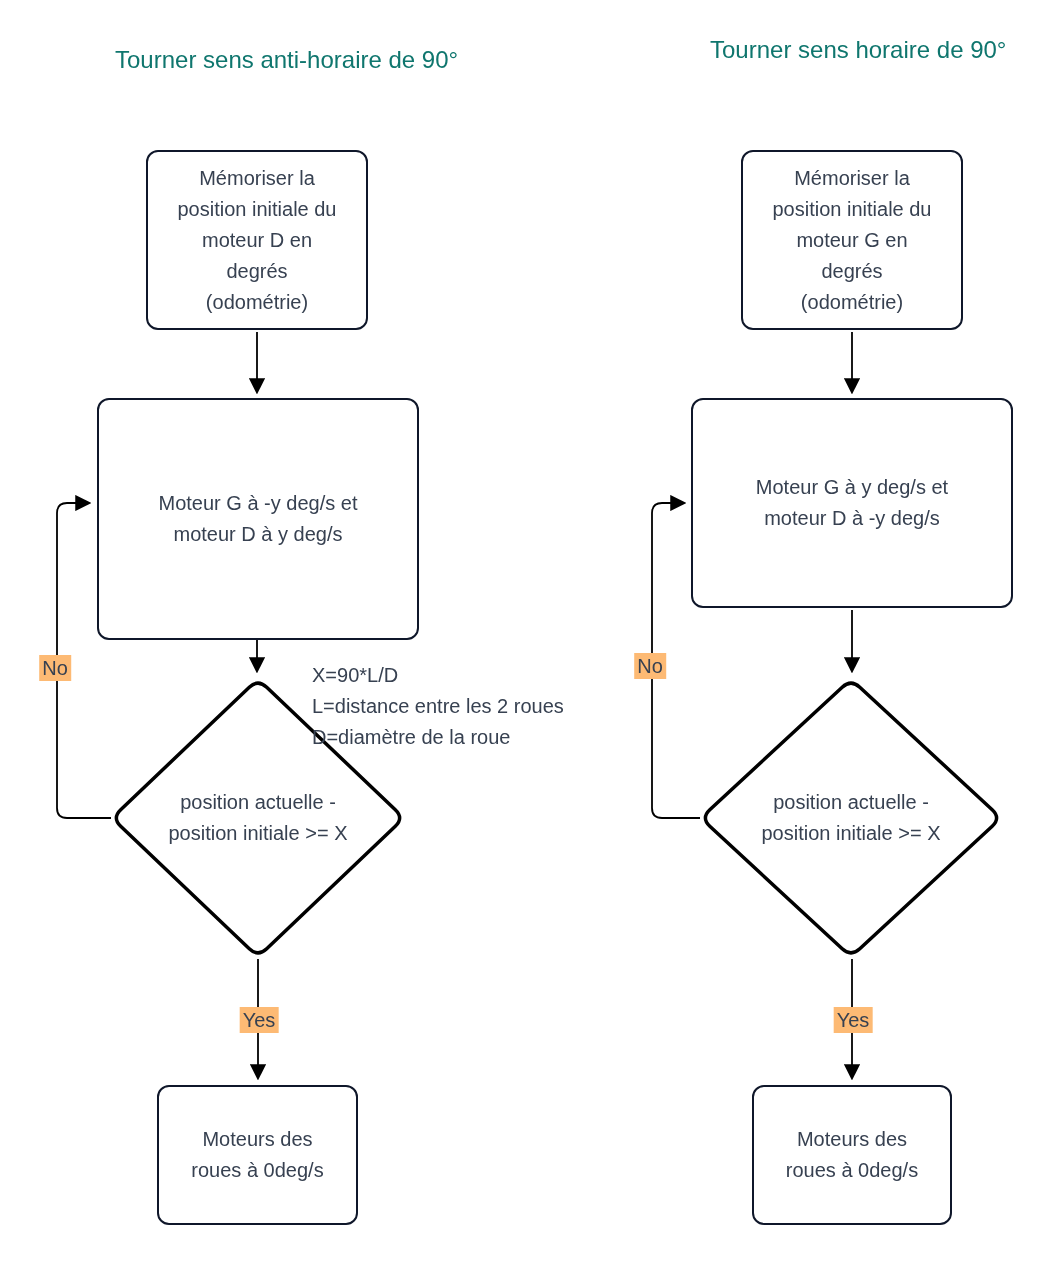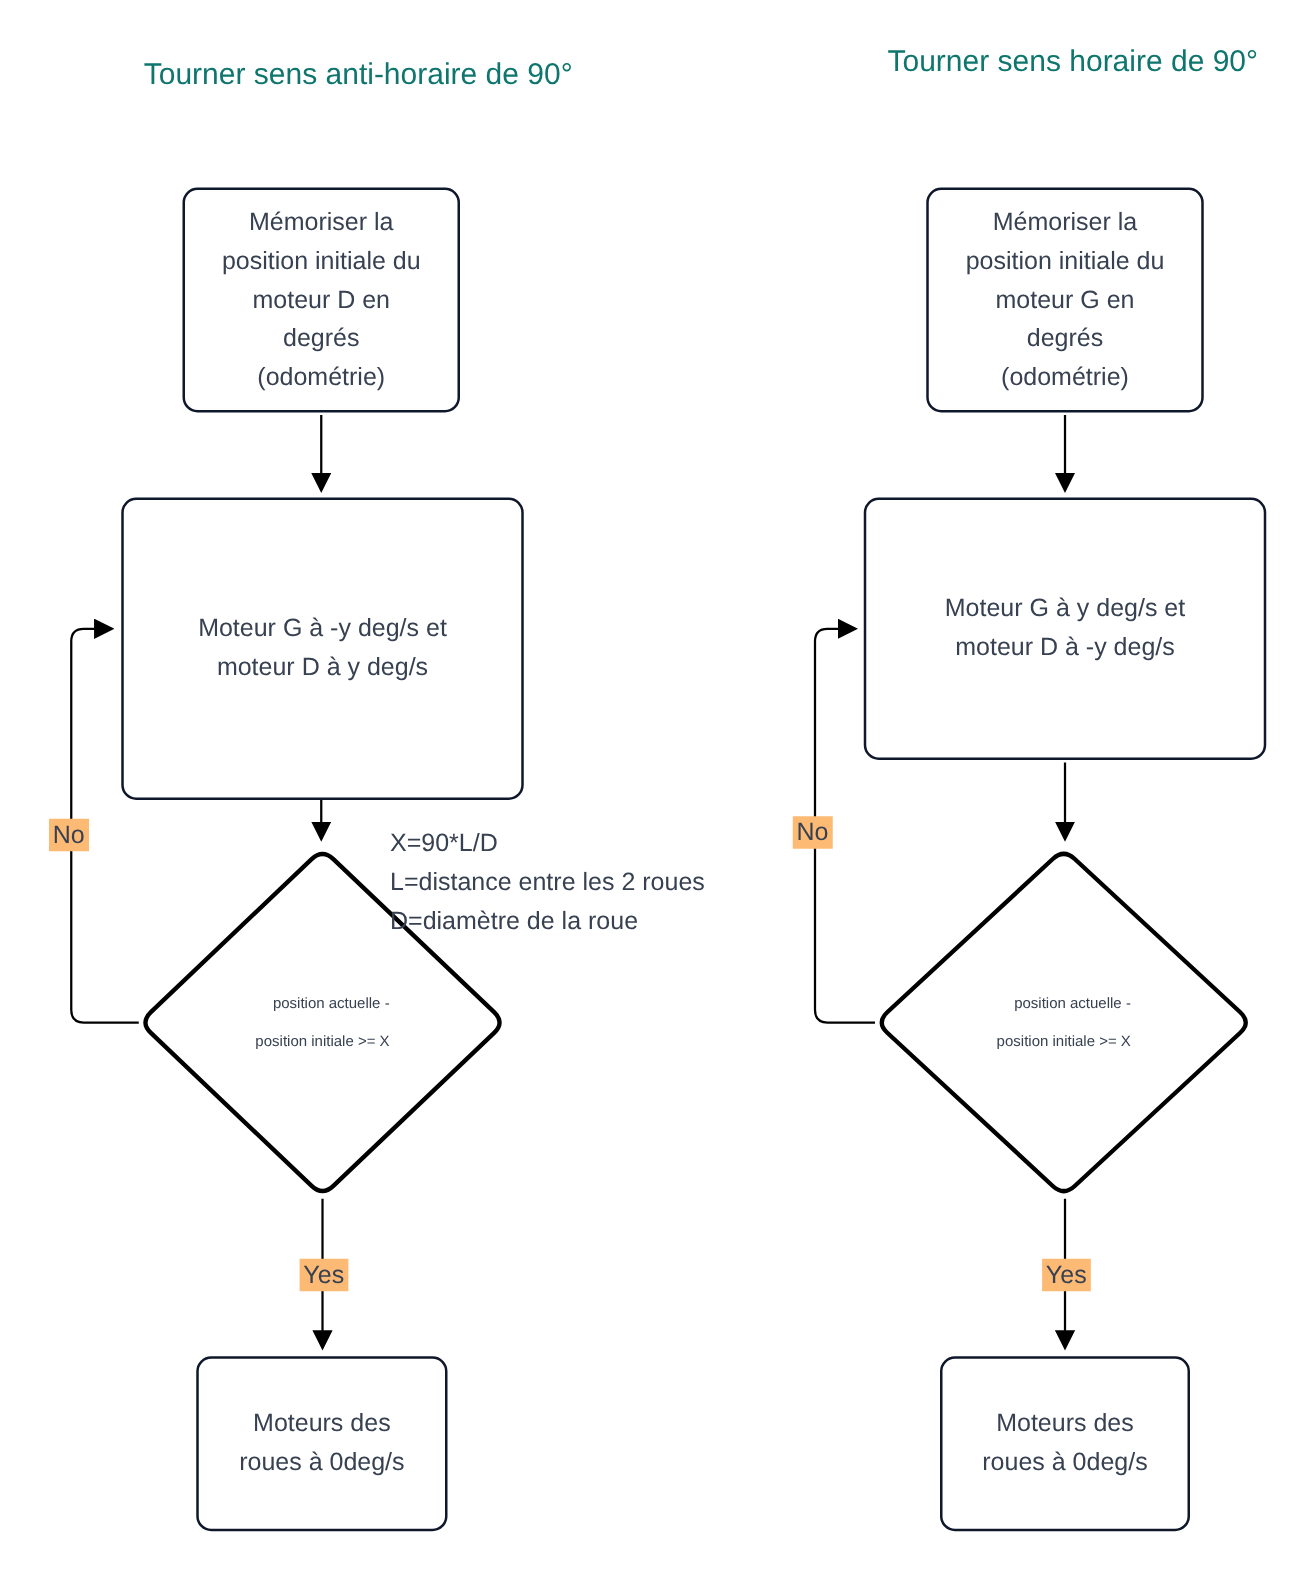--- a/index.html
+++ b/index.html
@@ -37,23 +37,23 @@
     text-align: center;
     white-space: pre-line;
     font-size: 20px;
     line-height: 31px;
     color: #374151;
     z-index: 1;
   }
   .diamond-label {
     position: absolute;
     transform: translate(-50%, -50%);
-    text-align: right;
+    text-align: center;
     white-space: pre-line;
-    font-size: 12px;
+    font-size: 20px;
     line-height: 31px;
     color: #374151;
     z-index: 2;
   }
   .edge-label {
     position: absolute;
     transform: translate(-50%, -50%);
     background: #fdba74;
     font-size: 20px;
     line-height: 24px;

